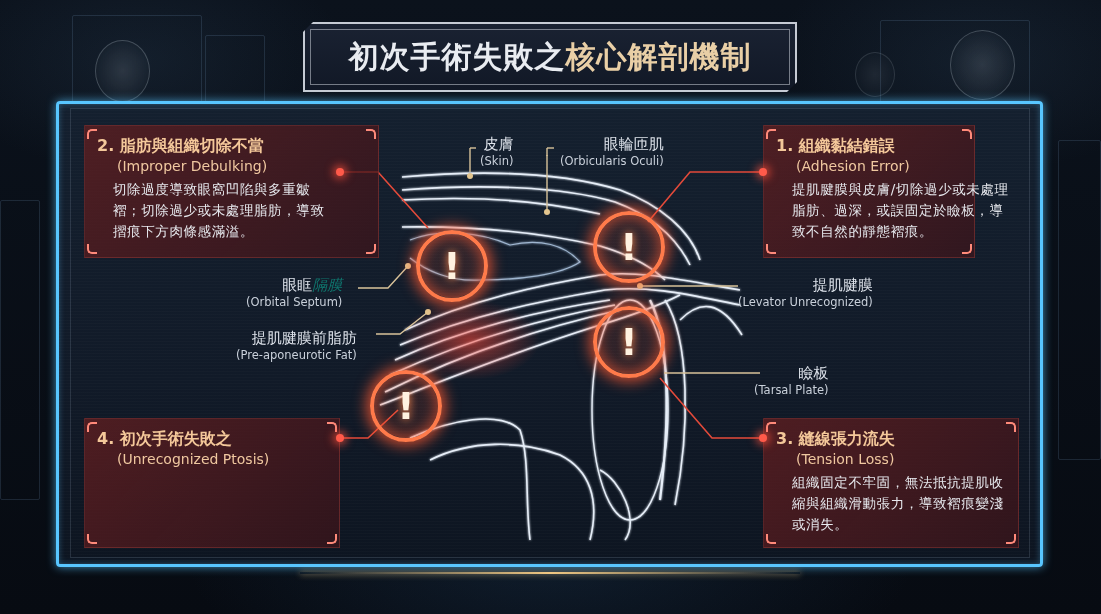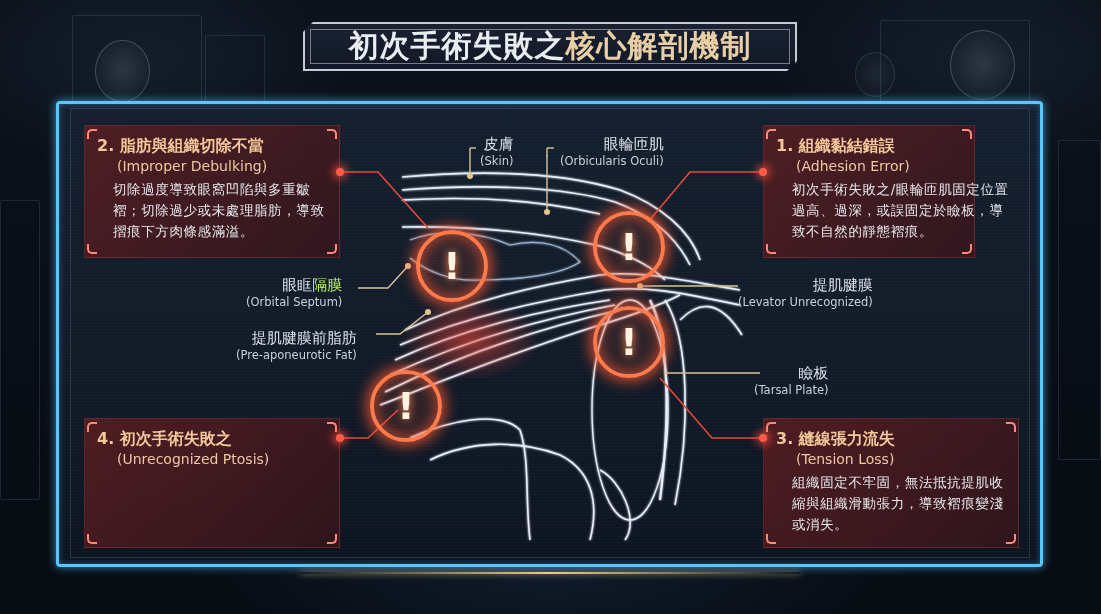--- a/index.html
+++ b/index.html
@@ -16,21 +16,21 @@
   }
   .bg-hud { position: absolute; border: 1px solid rgba(120,160,200,0.18); border-radius: 2px; }
   .brain {
     position: absolute; border-radius: 50%;
     border: 1px solid rgba(200,210,220,0.25);
     background: radial-gradient(ellipse at center, rgba(180,190,200,0.16), rgba(120,130,140,0.05) 70%);
   }
 
   
   .title-box {
-    position: absolute; left: 303px; top: 22px; width: 494px; height: 49px;
+    position: absolute; left: 303px; top: 22px; width: 494px; height: 70px;
     border: 2px solid #c6cbd4;
     clip-path: polygon(10px 0, 100% 0, 100% calc(100% - 10px), calc(100% - 10px) 100%, 0 100%, 0 10px);
     background: linear-gradient(180deg, #1a2232, #111826);
     display: flex; align-items: center; justify-content: center;
   }
   .title-inner {
     position: absolute; inset: 5px; border: 1px solid rgba(200,205,215,0.55);
   }
   .title-text { position: relative; font-size: 30px; font-weight: bold; letter-spacing: 1px; }
   .title-a { color: #e9ecf1; }
@@ -71,21 +71,21 @@
   .card-body { color: #e7e9ee; font-size: 13.5px; line-height: 21px; margin-left: 16px; margin-top: 3px; width: 224px; letter-spacing: 0.6px; }
 
   .anchor-dot {
     position: absolute; width: 8px; height: 8px; border-radius: 50%;
     background: #ff5a4a; box-shadow: 0 0 8px 3px rgba(255,80,60,0.7);
   }
 
   
   .alabel { position: absolute; text-align: right; white-space: nowrap; }
   .alabel .zh { color: #dde2ea; font-size: 15px; line-height: 18px; }
-  .alabel .zh .hl { color: #bef264; }
+  .alabel .zh .hl { color: #0f766e; font-style: italic; }
   .alabel .en { color: #c9d0da; font-size: 11.5px; line-height: 16px; }
 
   .warn {
     position: absolute; width: 72px; height: 72px; border-radius: 50%;
     border: 4px solid #ff7a4a;
     box-shadow: 0 0 14px 4px rgba(255,90,50,0.75), inset 0 0 14px 3px rgba(255,90,50,0.6);
     display: flex; align-items: center; justify-content: center;
     color: #fff2e0; font-size: 38px; font-weight: bold;
     text-shadow: 0 0 8px rgba(255,140,80,1);
     background: radial-gradient(circle, rgba(255,90,50,0.18), rgba(255,90,50,0.05) 70%);
@@ -210,39 +210,39 @@
 </div>
 <div class="alabel" style="left:718px;top:276px;margin-left:20px;">
   <div class="zh">提肌腱膜</div>
   <div class="en">(Levator Unrecognized)</div>
 </div>
 <div class="alabel" style="left:754px;top:364px;">
   <div class="zh">瞼板</div>
   <div class="en">(Tarsal Plate)</div>
 </div>
 
-<div class="card" style="left:84px;top:125px;width:256px;height:133px;">
+<div class="card" style="left:84px;top:125px;width:295px;height:133px;">
   <i class="corner c-tl"></i>
     <i class="corner c-tr"></i>
     <i class="corner c-bl"></i>
     <i class="corner c-br"></i>
   <div class="card-title"><span>2.</span> <span>脂肪與組織切除不當</span></div>
   <div class="card-sub">(Improper Debulking)</div>
   <div class="card-body">切除過度導致眼窩凹陷與多重皺褶；切除過少或未處理脂肪，導致摺痕下方肉條感滿溢。</div>
 </div>
 <div class="anchor-dot" style="left:336px;top:168px;"></div>
 
 <div class="card" style="left:763px;top:125px;width:212px;height:133px;">
   <i class="corner c-tl"></i>
     <i class="corner c-tr"></i>
     <i class="corner c-bl"></i>
     <i class="corner c-br"></i>
   <div class="card-title"><span>1.</span> <span>組織黏結錯誤</span></div>
   <div class="card-sub">(Adhesion Error)</div>
-  <div class="card-body">初次手術失敗之/眼輪匝肌固定位置過高、過深，或誤固定於瞼板，導致不自然的靜態褶痕。</div>
+  <div class="card-body">提肌腱膜與皮膚/切除過少或未處理脂肪、過深，或誤固定於瞼板，導致不自然的靜態褶痕。</div>
 </div>
 <div class="anchor-dot" style="left:759px;top:168px;"></div>
 
 <div class="card" style="left:84px;top:418px;width:256px;height:130px;">
   <i class="corner c-tl"></i>
     <i class="corner c-tr"></i>
     <i class="corner c-bl"></i>
     <i class="corner c-br"></i>
   <div class="card-title"><span>4.</span> <span>初次手術失敗之</span></div>
   <div class="card-sub">(Unrecognized Ptosis)</div>

